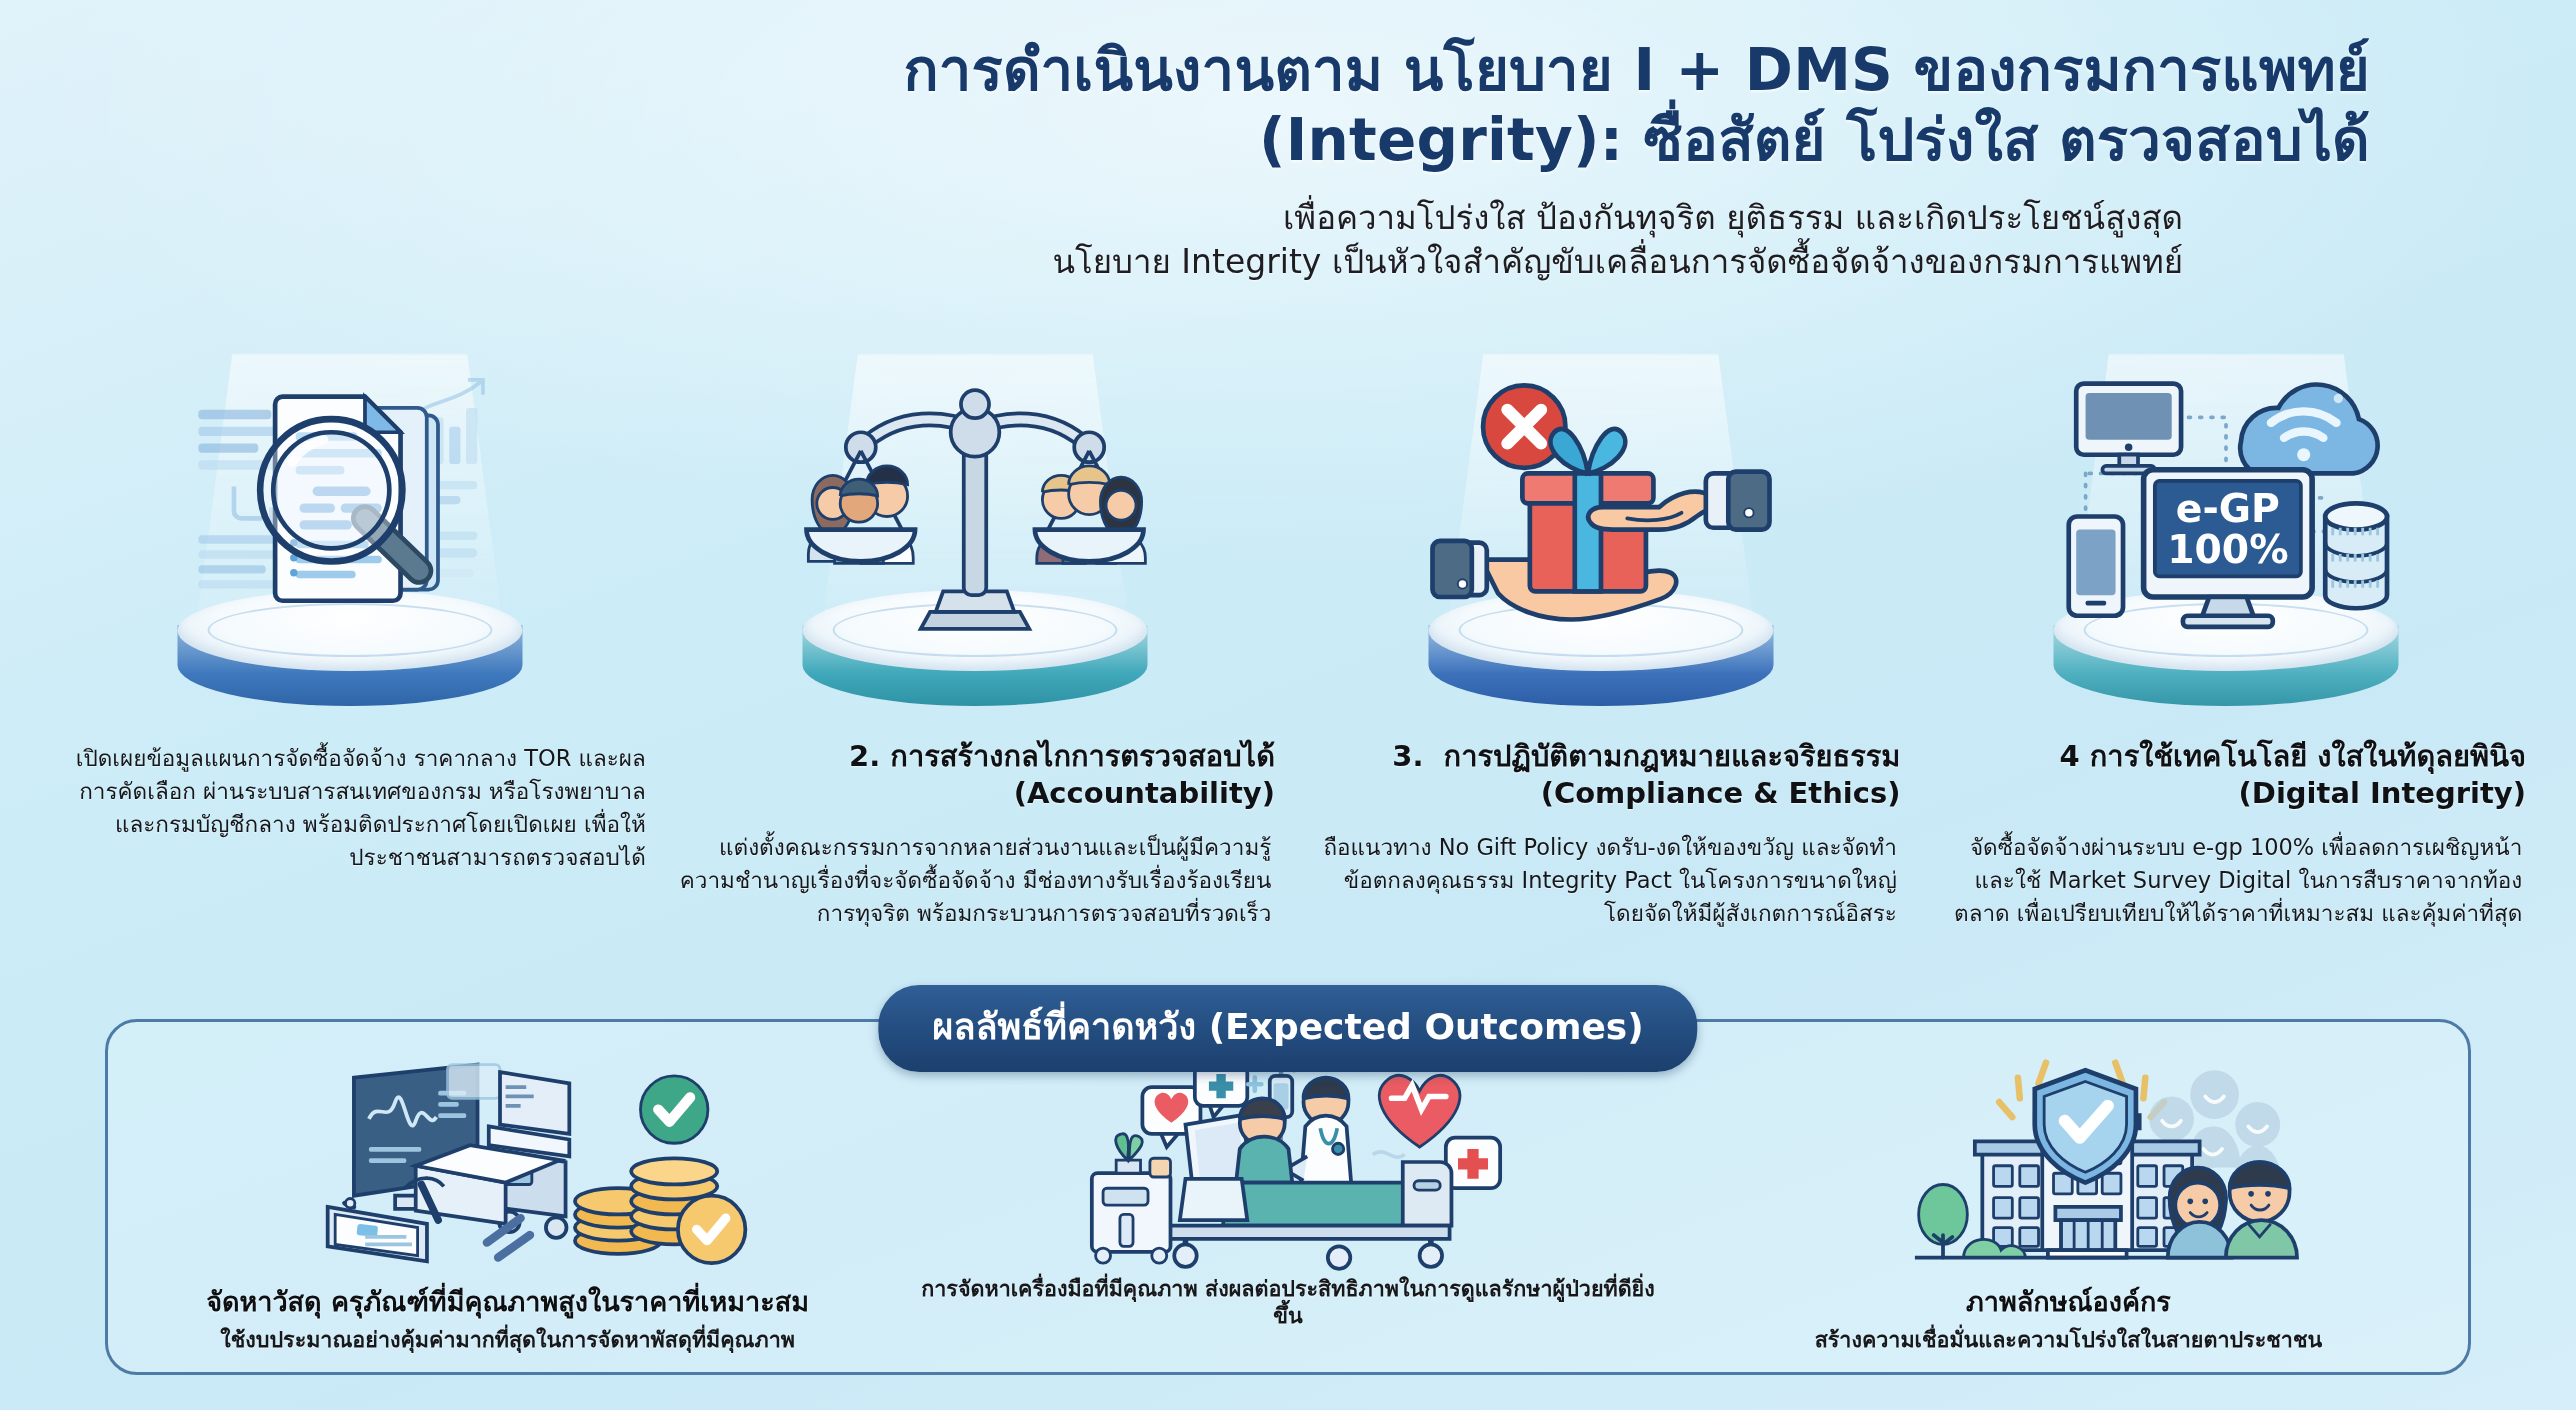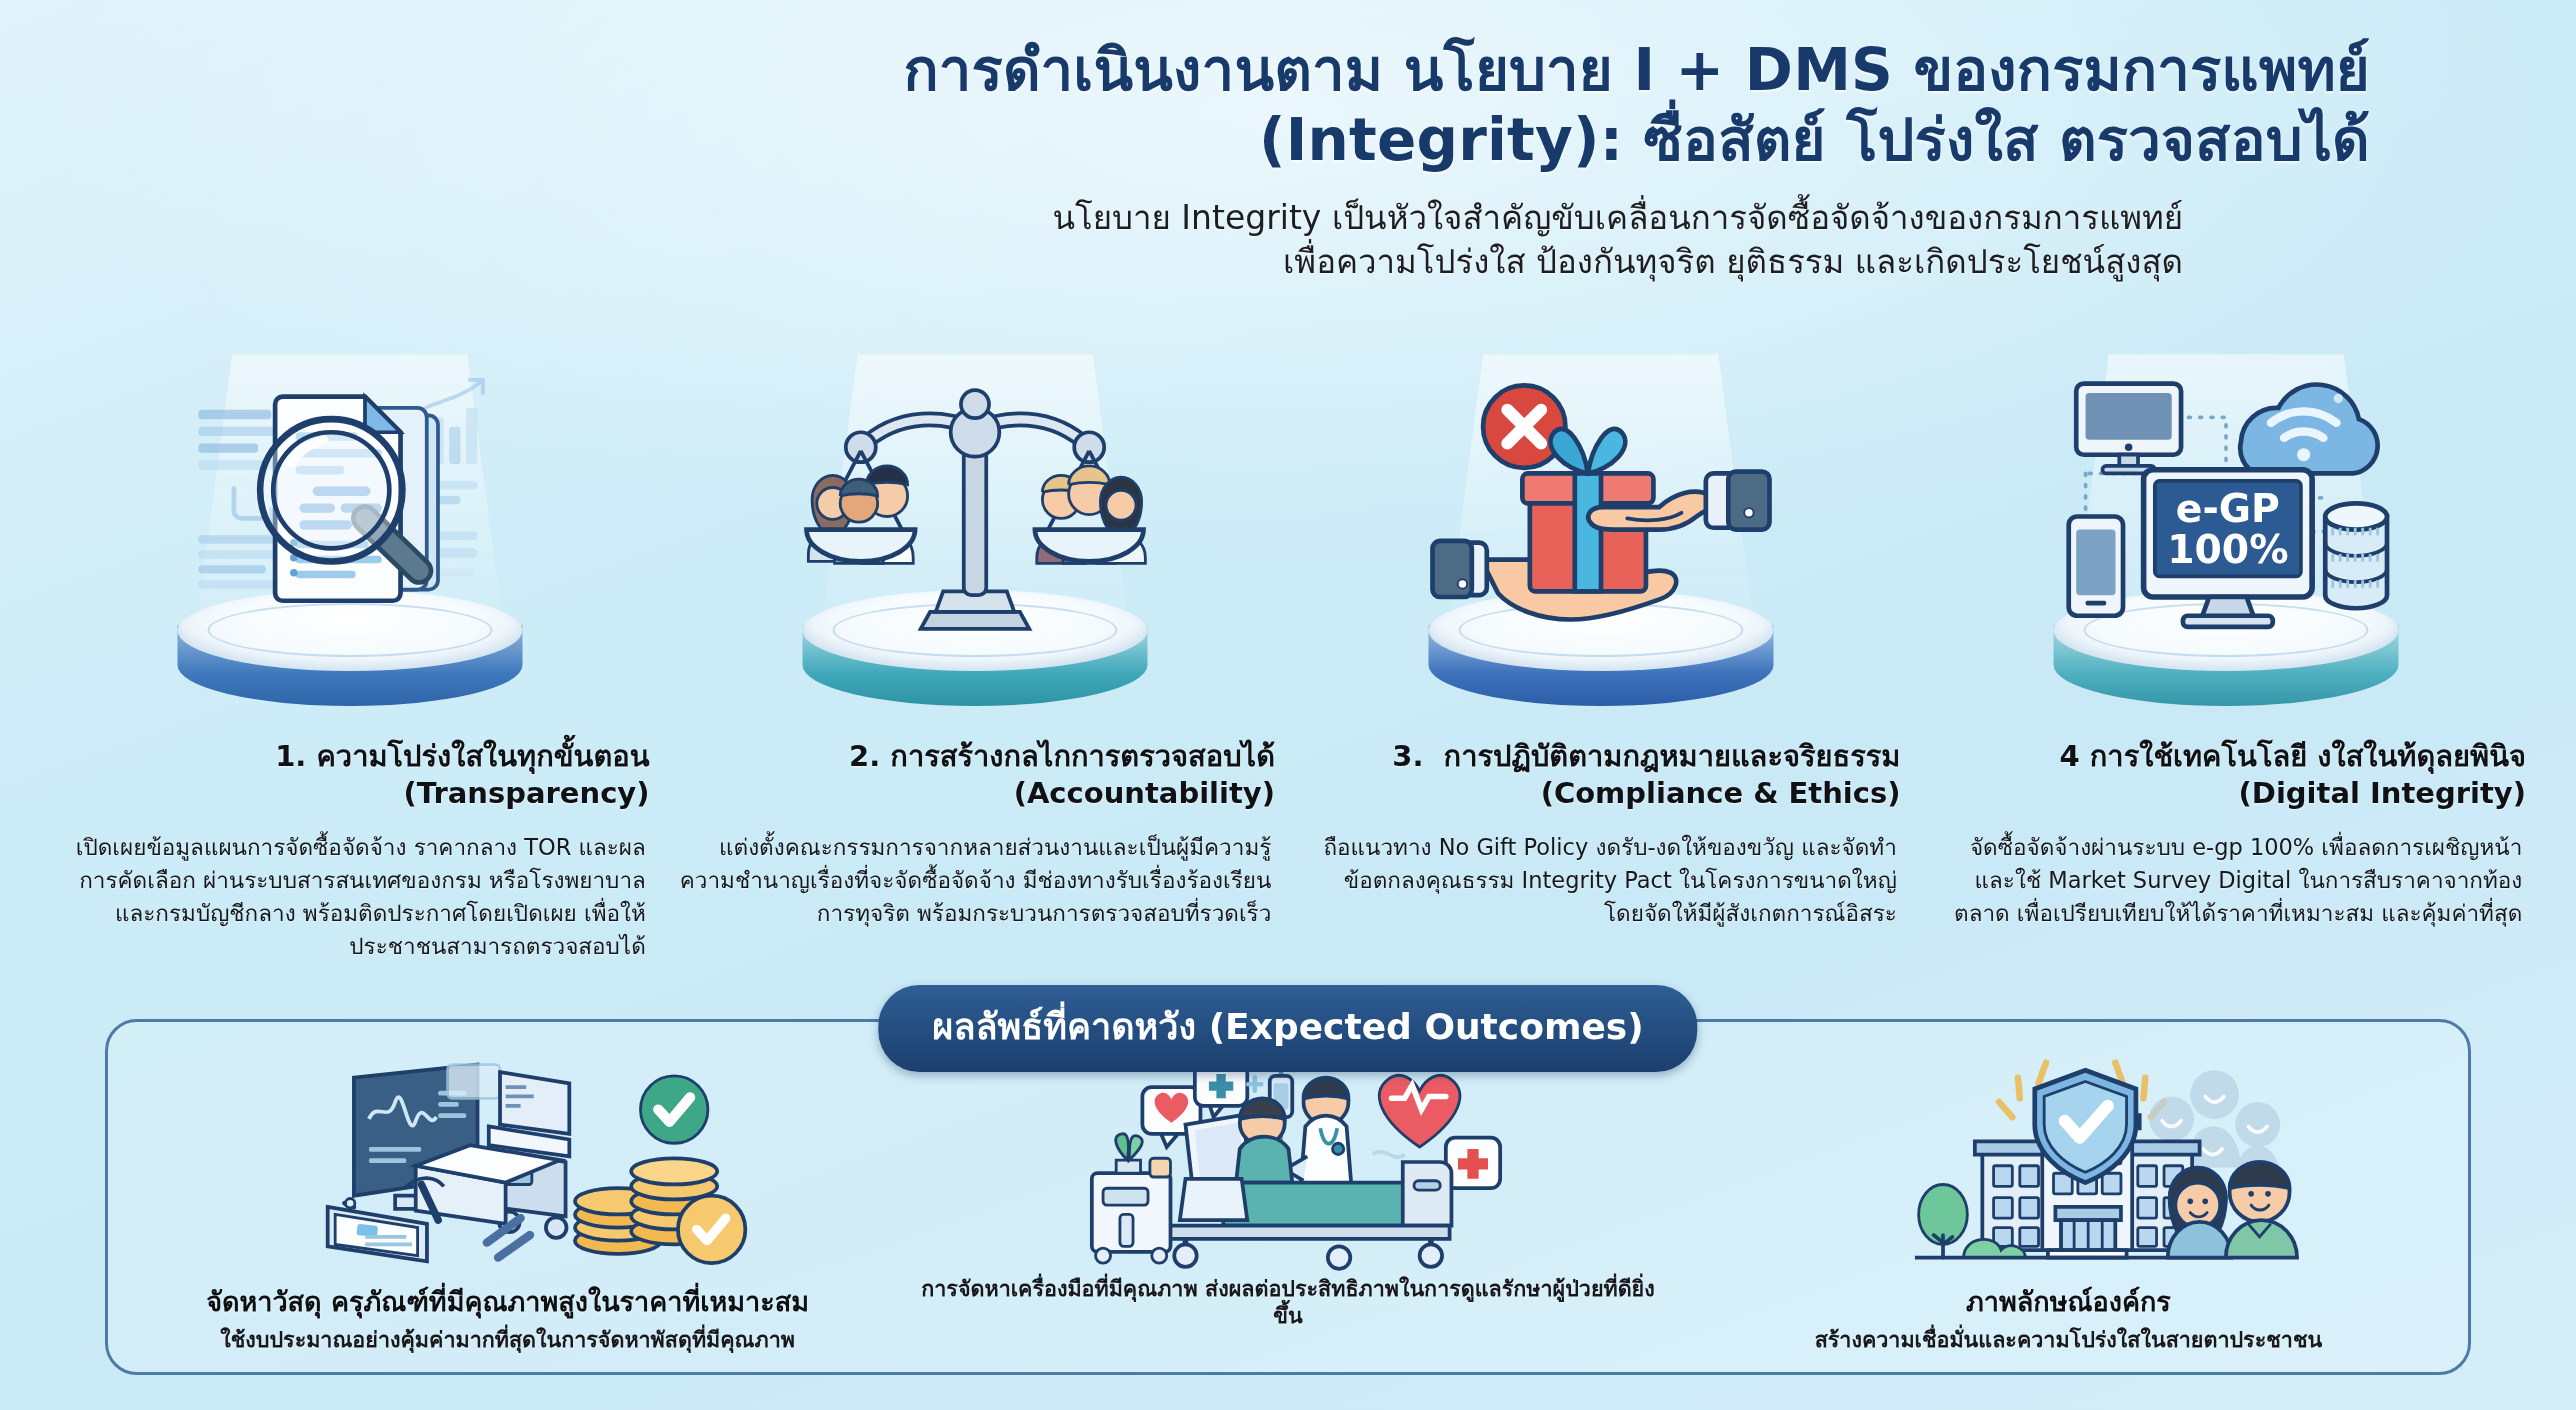--- a/index.html
+++ b/index.html
@@ -215,22 +215,22 @@
 <body>
 
 <div class="poster">
 
   <div class="header">
     <div class="title">
       <div>การดำเนินงานตาม นโยบาย I + DMS ของกรมการแพทย์</div>
       <div>(Integrity): ซื่อสัตย์ โปร่งใส ตรวจสอบได้</div>
     </div>
     <div class="subtitle">
+      <div>เพื่อความโปร่งใส ป้องกันทุจริต ยุติธรรม และเกิดประโยชน์สูงสุด</div>
       <div>นโยบาย Integrity เป็นหัวใจสำคัญขับเคลื่อนการจัดซื้อจัดจ้างของกรมการแพทย์</div>
-      <div>เพื่อความโปร่งใส ป้องกันทุจริต ยุติธรรม และเกิดประโยชน์สูงสุด</div>
     </div>
   </div>
 
   <div class="pillars">
 
     <div class="pillar p1">
       <div class="art-wrap">
         <div class="art">
           <div class="beam"></div>
           <div class="pedestal">
@@ -295,25 +295,20 @@
 
               <path d="M196 152 l58 56" stroke="#2b4a62" stroke-width="30" stroke-linecap="round"></path>
               <path d="M196 152 l58 56" stroke="#5b7a90" stroke-width="20" stroke-linecap="round"></path>
 
               <circle cx="160" cy="122" r="76" fill="#ffffff" fill-opacity=".34" stroke="#1e3f6b" stroke-width="7"></circle>
               <circle cx="160" cy="122" r="62" fill="#e8f4fd" fill-opacity=".45" stroke="#1e3f6b" stroke-width="5"></circle>
               <path d="M118 92 a58 58 0 0 1 34 -24" fill="none" stroke="#ffffff" stroke-width="10" stroke-linecap="round" opacity=".85"></path>
             </svg>
           </div>
         </div>
-      </div>
-      <div class="pillar-title">
-        <span>1.</span>
-        <span>ความโปร่งใสในทุกขั้นตอน</span><br>
-        <span>(Transparency)</span>
       </div>
       <div class="pillar-body">เปิดเผยข้อมูลแผนการจัดซื้อจัดจ้าง ราคากลาง TOR และผลการคัดเลือก ผ่านระบบสารสนเทศของกรม หรือโรงพยาบาลและกรมบัญชีกลาง พร้อมติดประกาศโดยเปิดเผย เพื่อให้ประชาชนสามารถตรวจสอบได้</div>
     </div>
 
     <div class="pillar p2">
       <div class="art-wrap">
         <div class="art">
           <div class="beam"></div>
           <div class="pedestal">
             <div class="ped-side"></div>

